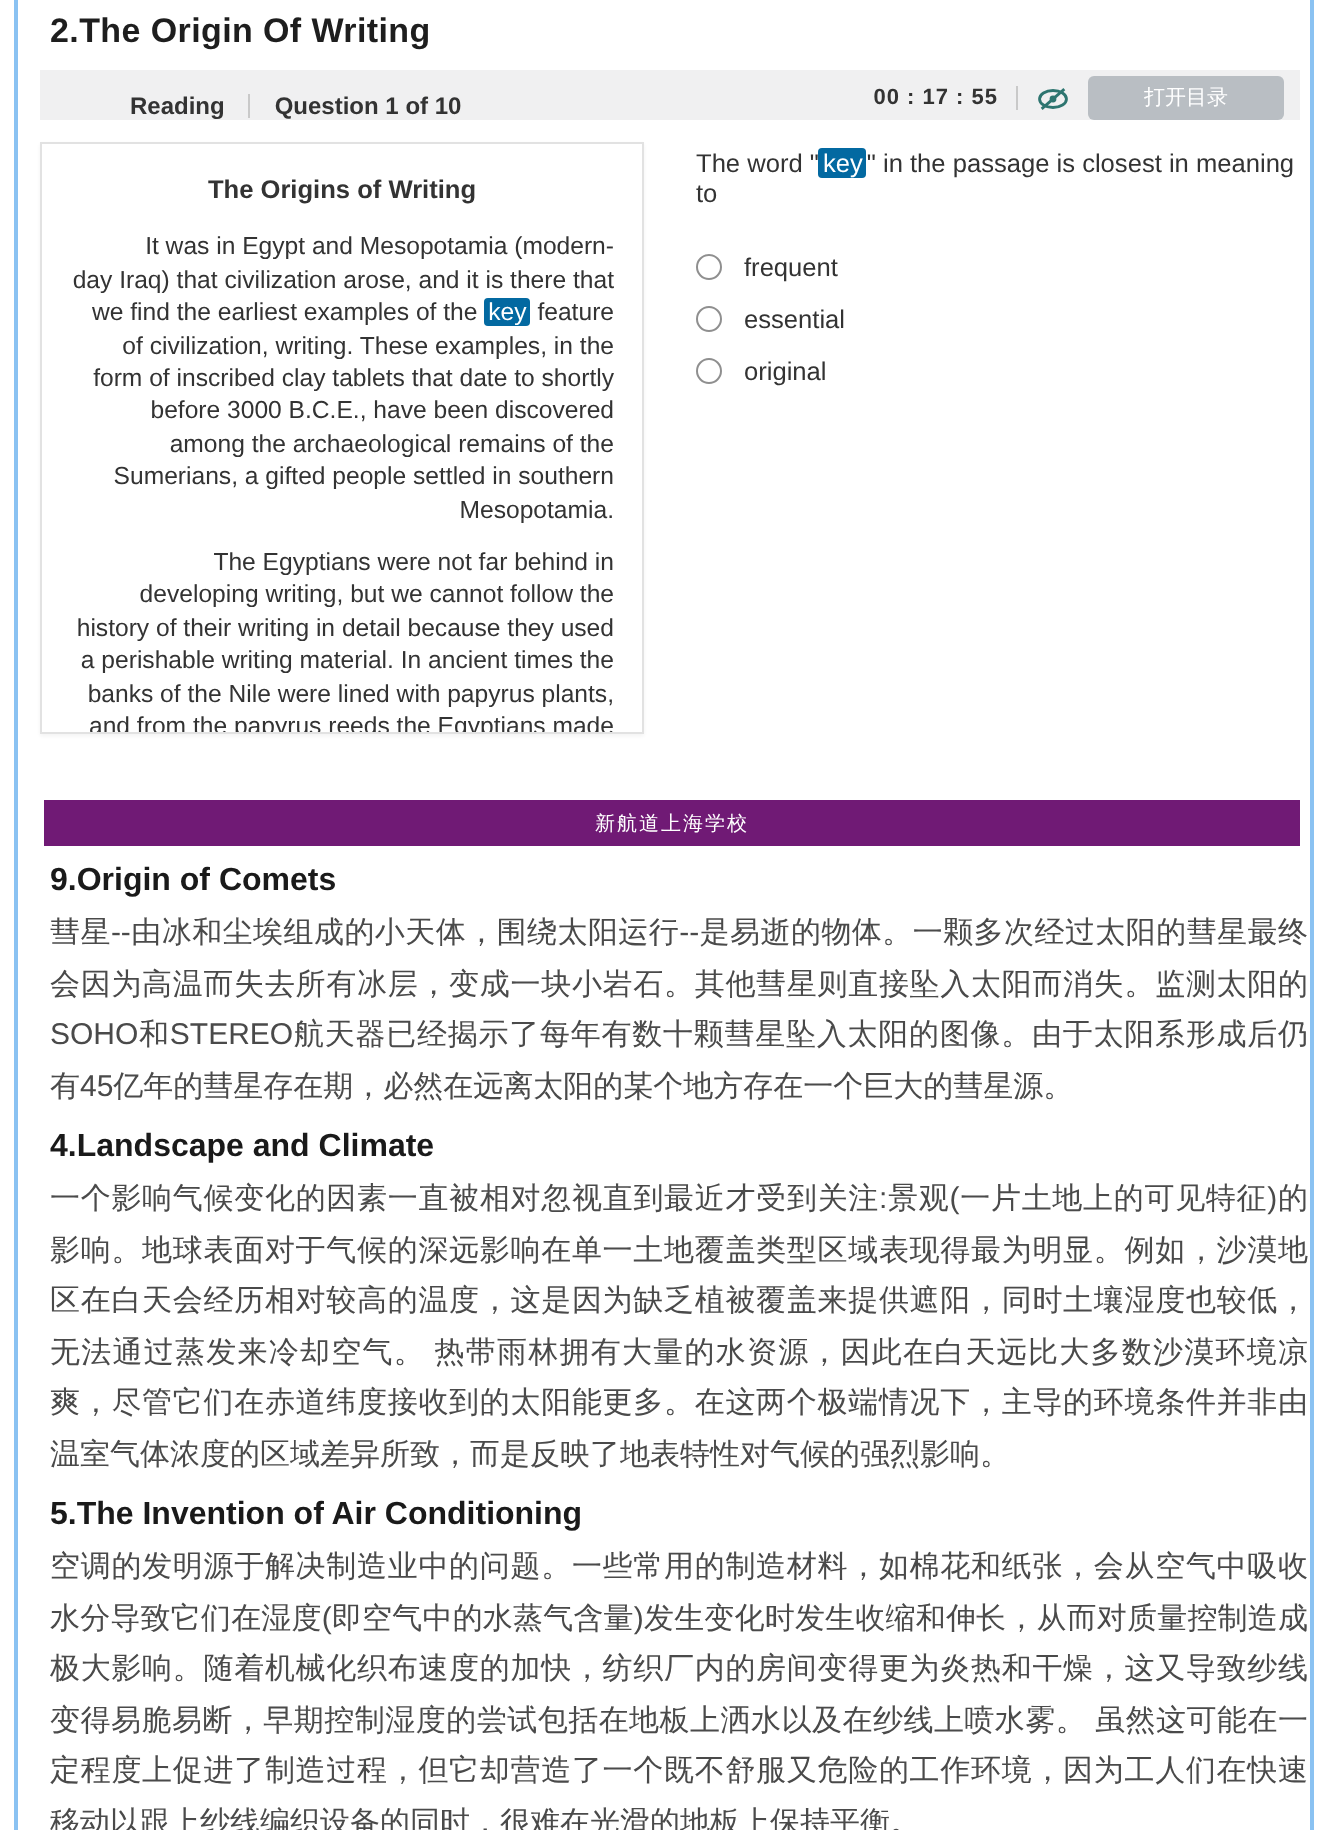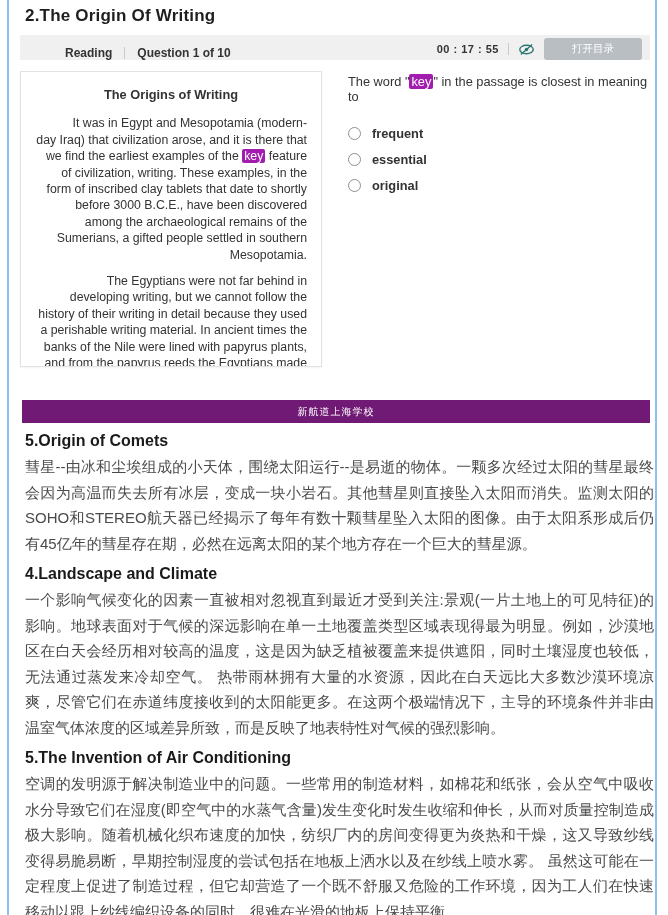--- a/index.html
+++ b/index.html
@@ -46,24 +46,24 @@
     width: 302px; height: 296px;
     border: 1px solid #e2e2e2; border-radius: 0;
     padding: 12px 14px 6px;
     overflow: hidden;
     font-size: 12.3px; line-height: 16.4px; color: #333;
     box-shadow: 0 1px 2px rgba(0,0,0,0.05);
     background: #fff;
   }
   .passage-title { text-align: center; font-weight: bold; font-size: 12.8px; margin: 3px 0 12px; }
   .passage-panel p { margin: 0 0 10px; text-indent: 26px; text-align: right; }
-  .hl { background: #a21caf; color: #fff; padding: 0 2px; border-radius: 2px; }
+  .hl { background: #0369a1; color: #fff; padding: 0 2px; border-radius: 2px; }
 
   .question-col { margin-left: 26px; padding-top: 3px; width: 300px; font-size: 12.8px; color: #333; }
-  .options { margin-top: 22px; font-weight: bold; }
+  .options { margin-top: 22px; }
   .opt { display: flex; align-items: center; margin-bottom: 11px; cursor: pointer; }
   .radio {
     width: 13px; height: 13px; flex: none;
     border: 1.5px solid #8f8f8f; border-radius: 50%; background: #fff;
     margin-right: 11px;
   }
 
   .banner {
     margin: 33px 0 0 22px; width: 628px; height: 23px;
     background: #701a75; color: #fff;
@@ -134,21 +134,21 @@
           <span>original</span>
         </div>
       </div>
     </div>
   </div>
 </div>
 
 <div class="banner">新航道上海学校</div>
 
 <div class="doc-section">
-  <h2>5.Origin of Comets</h2>
+  <h2>9.Origin of Comets</h2>
   <p>彗星--由冰和尘埃组成的小天体，围绕太阳运行--是易逝的物体。一颗多次经过太阳的彗星最终会因为高温而失去所有冰层，变成一块小岩石。其他彗星则直接坠入太阳而消失。监测太阳的SOHO和STEREO航天器已经揭示了每年有数十颗彗星坠入太阳的图像。由于太阳系形成后仍有45亿年的彗星存在期，必然在远离太阳的某个地方存在一个巨大的彗星源。</p>
 </div>
 
 <div class="doc-section">
   <h2>4.Landscape and Climate</h2>
   <p>一个影响气候变化的因素一直被相对忽视直到最近才受到关注:景观(一片土地上的可见特征)的影响。地球表面对于气候的深远影响在单一土地覆盖类型区域表现得最为明显。例如，沙漠地区在白天会经历相对较高的温度，这是因为缺乏植被覆盖来提供遮阳，同时土壤湿度也较低，无法通过蒸发来冷却空气。 热带雨林拥有大量的水资源，因此在白天远比大多数沙漠环境凉爽，尽管它们在赤道纬度接收到的太阳能更多。在这两个极端情况下，主导的环境条件并非由温室气体浓度的区域差异所致，而是反映了地表特性对气候的强烈影响。</p>
 </div>
 
 <div class="doc-section">
   <h2>5.The Invention of Air Conditioning</h2>

